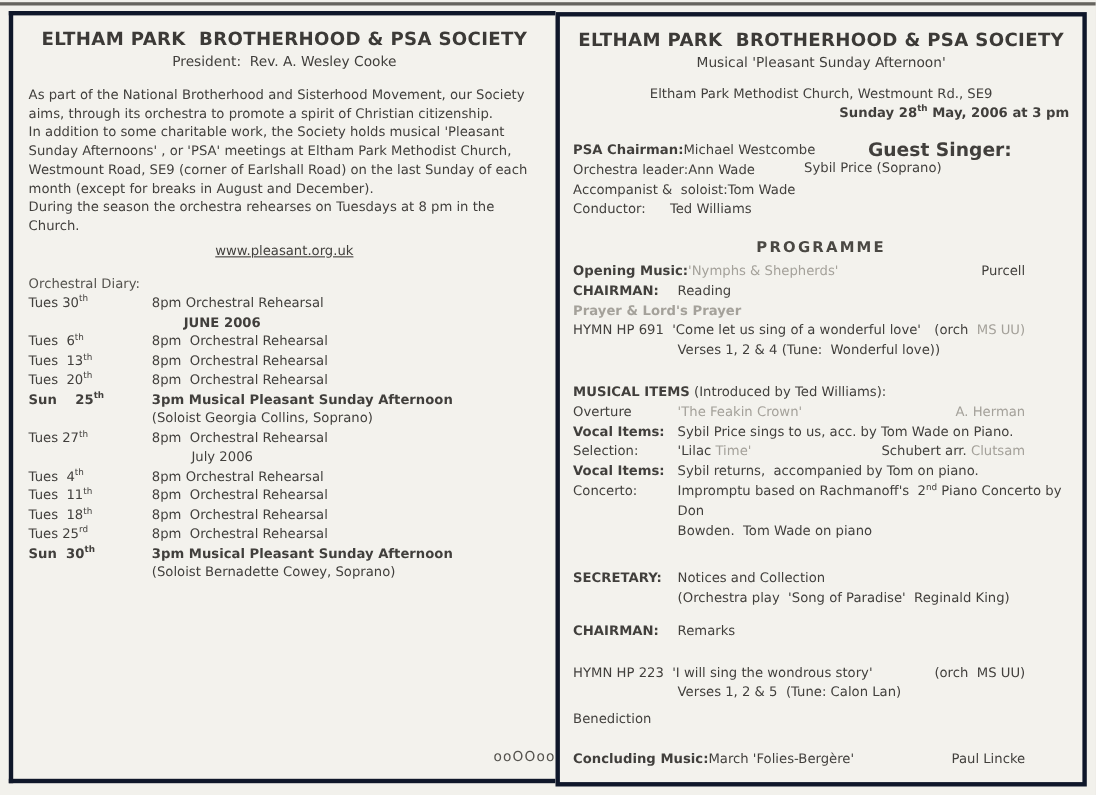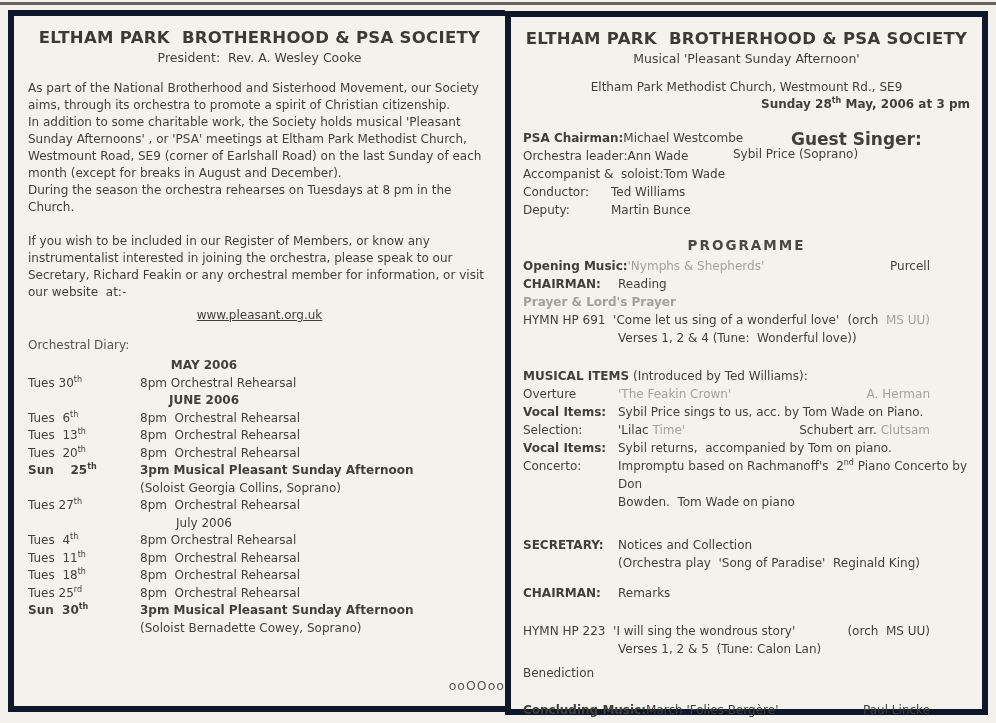--- a/index.html
+++ b/index.html
@@ -4,21 +4,21 @@
 <style>
   html,body{margin:0;padding:0}
   body{
     width:996px;height:723px;position:relative;overflow:hidden;
     background:#e9e7e1;
     font-family:"DejaVu Sans",sans-serif;
     color:#413f3c;
   }
   .scan{position:absolute;inset:0;background:#f2f1ec}
   .scan-top-line{position:absolute;left:0;top:2px;width:100%;height:3px;background:#66645f}
-  .page{position:absolute;box-sizing:border-box;border:6px solid #0f172a;background:#f3f2ed}
+  .page{position:absolute;box-sizing:border-box;border:4px solid #0f172a;background:#f3f2ed}
   .page.left{left:8px;top:10px;width:497px;height:702px;border-right:none;padding:8px 14px}
   .page.right{left:505px;top:11px;width:483px;height:704px;padding:8px 12px}
 
   .title{font-size:16.5px;font-weight:bold;text-align:center;margin:4px 0 3px;white-space:pre;letter-spacing:.3px;color:#3c3a37}
   .subtitle{font-size:12.5px;text-align:center;margin:0 0 2px;white-space:pre}
   .venue{font-size:12px;text-align:center;margin-top:14px;white-space:pre}
 
   .para{margin:0;font-size:12px;line-height:17px;white-space:pre-wrap}
   .intro{margin-top:15px}
   .mt{margin-top:17px}
@@ -69,28 +69,26 @@
   <div class="scan-top-line"></div>
 
   <section class="page left">
     <h1 class="title">ELTHAM PARK  BROTHERHOOD &amp; PSA SOCIETY</h1>
     <div class="subtitle">President:  Rev. A. Wesley Cooke</div>
 
     <p class="para intro">As part of the National Brotherhood and Sisterhood Movement, our Society aims, through its orchestra to promote a spirit of Christian citizenship.</p>
     <p class="para">In addition to some charitable work, the Society holds musical 'Pleasant Sunday Afternoons' , or 'PSA' meetings at Eltham Park Methodist Church, Westmount Road, SE9 (corner of Earlshall Road) on the last Sunday of each month (except for breaks in August and December).</p>
     <p class="para">During the season the orchestra rehearses on Tuesdays at 8 pm in the Church.</p>
 
-    <p class="para mt">If you wish to be included in our Register of Members, or know any instrumentalist interested in joining the orchestra, please speak to our Secretary, Richard Feakin or any orchestral member for information, or visit our website  at:-</p>
 
     <div class="website"><span class="u">www.pleasant.org.uk</span></div>
 
     <div class="para diary-heading">Orchestral Diary:</div>
 
     <div class="diary">
-        <div class="line month"><span class="txt"><span class="seg b">MAY 2006</span></span></div>
         <div class="line">
           <span class="lab"><span class="seg">Tues 30</span><span class="seg sup">th</span></span>
           <span class="txt"><span class="seg">8pm Orchestral Rehearsal</span></span>
         </div>
         <div class="line month"><span class="txt"><span class="seg b">JUNE 2006</span></span></div>
         <div class="line">
           <span class="lab"><span class="seg">Tues  6</span><span class="seg sup">th</span></span>
           <span class="txt"><span class="seg">8pm  Orchestral Rehearsal</span></span>
         </div>
         <div class="line">
@@ -162,24 +160,20 @@
           <span class="txt"><span class="seg">Ann Wade</span></span>
         </div>
         <div class="line nogap">
           <span class="lab"><span class="seg">Accompanist &amp;  soloist:</span></span>
           <span class="txt"><span class="seg">Tom Wade</span></span>
         </div>
         <div class="line tab">
           <span class="lab"><span class="seg">Conductor:</span></span>
           <span class="txt"><span class="seg">Ted Williams</span></span>
         </div>
-        <div class="line tab">
-          <span class="lab"><span class="seg">Deputy:</span></span>
-          <span class="txt"><span class="seg">Martin Bunce</span></span>
-        </div>
       </div>
 
     <div class="prog-head">PROGRAMME</div>
 
     <div class="col-list programme-list">
         <div class="line">
           <span class="lab"><span class="seg b">Opening Music:</span></span>
           <span class="txt"><span class="seg f">'Nymphs &amp; Shepherds'</span></span>
           <span class="rt"><span class="seg">Purcell</span></span>
         </div>

